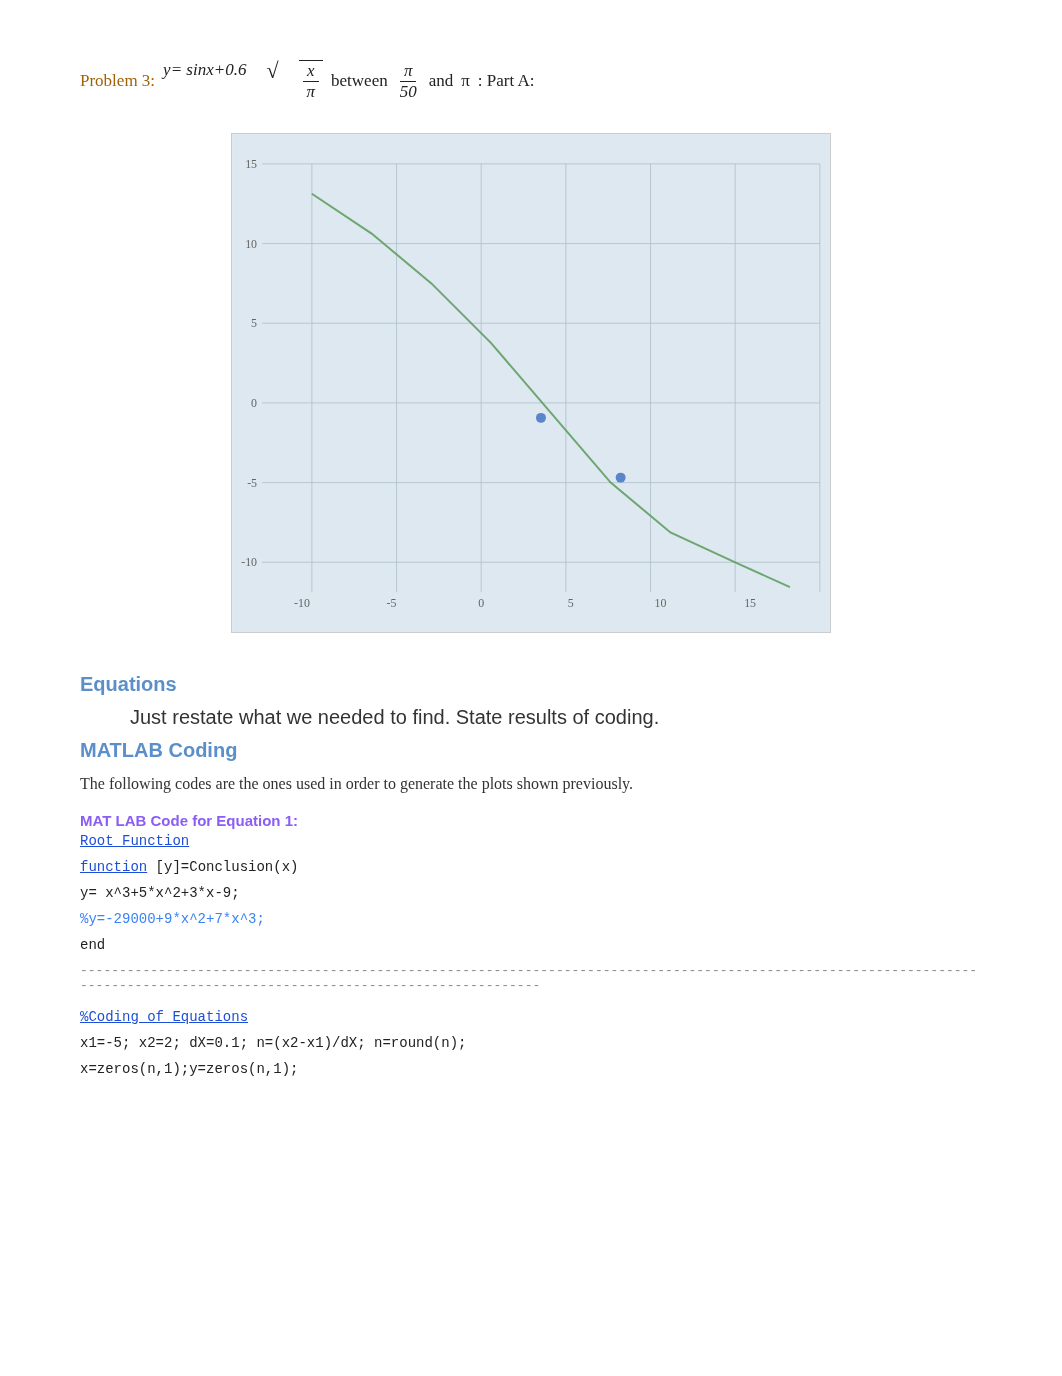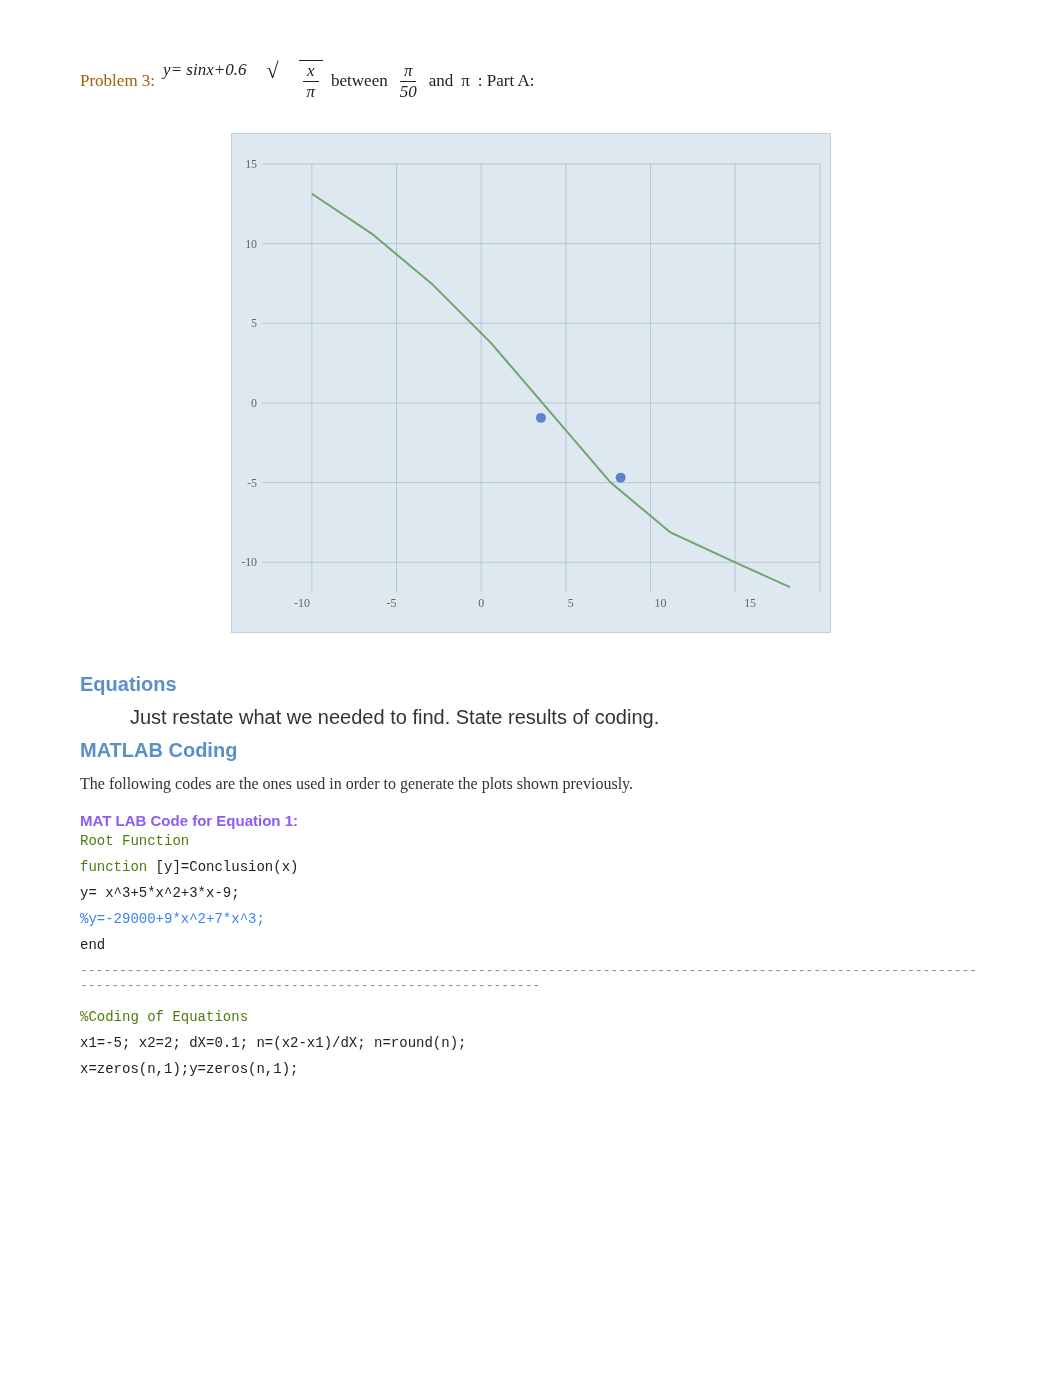--- a/index.html
+++ b/index.html
@@ -122,21 +122,22 @@
     }
 
     .code-block {
       font-family: 'Courier New', Courier, monospace;
       font-size: 14px;
       color: #222;
       margin-bottom: 10px;
     }
 
     .code-blue {
-      color: #4d7c0f;
+      color: #1d4ed8;
+      text-decoration: underline;
     }
 
     .code-green {
       color: #3b82f6;
     }
 
     .divider-line {
       color: #888;
       font-family: 'Courier New', Courier, monospace;
       font-size: 13px;

